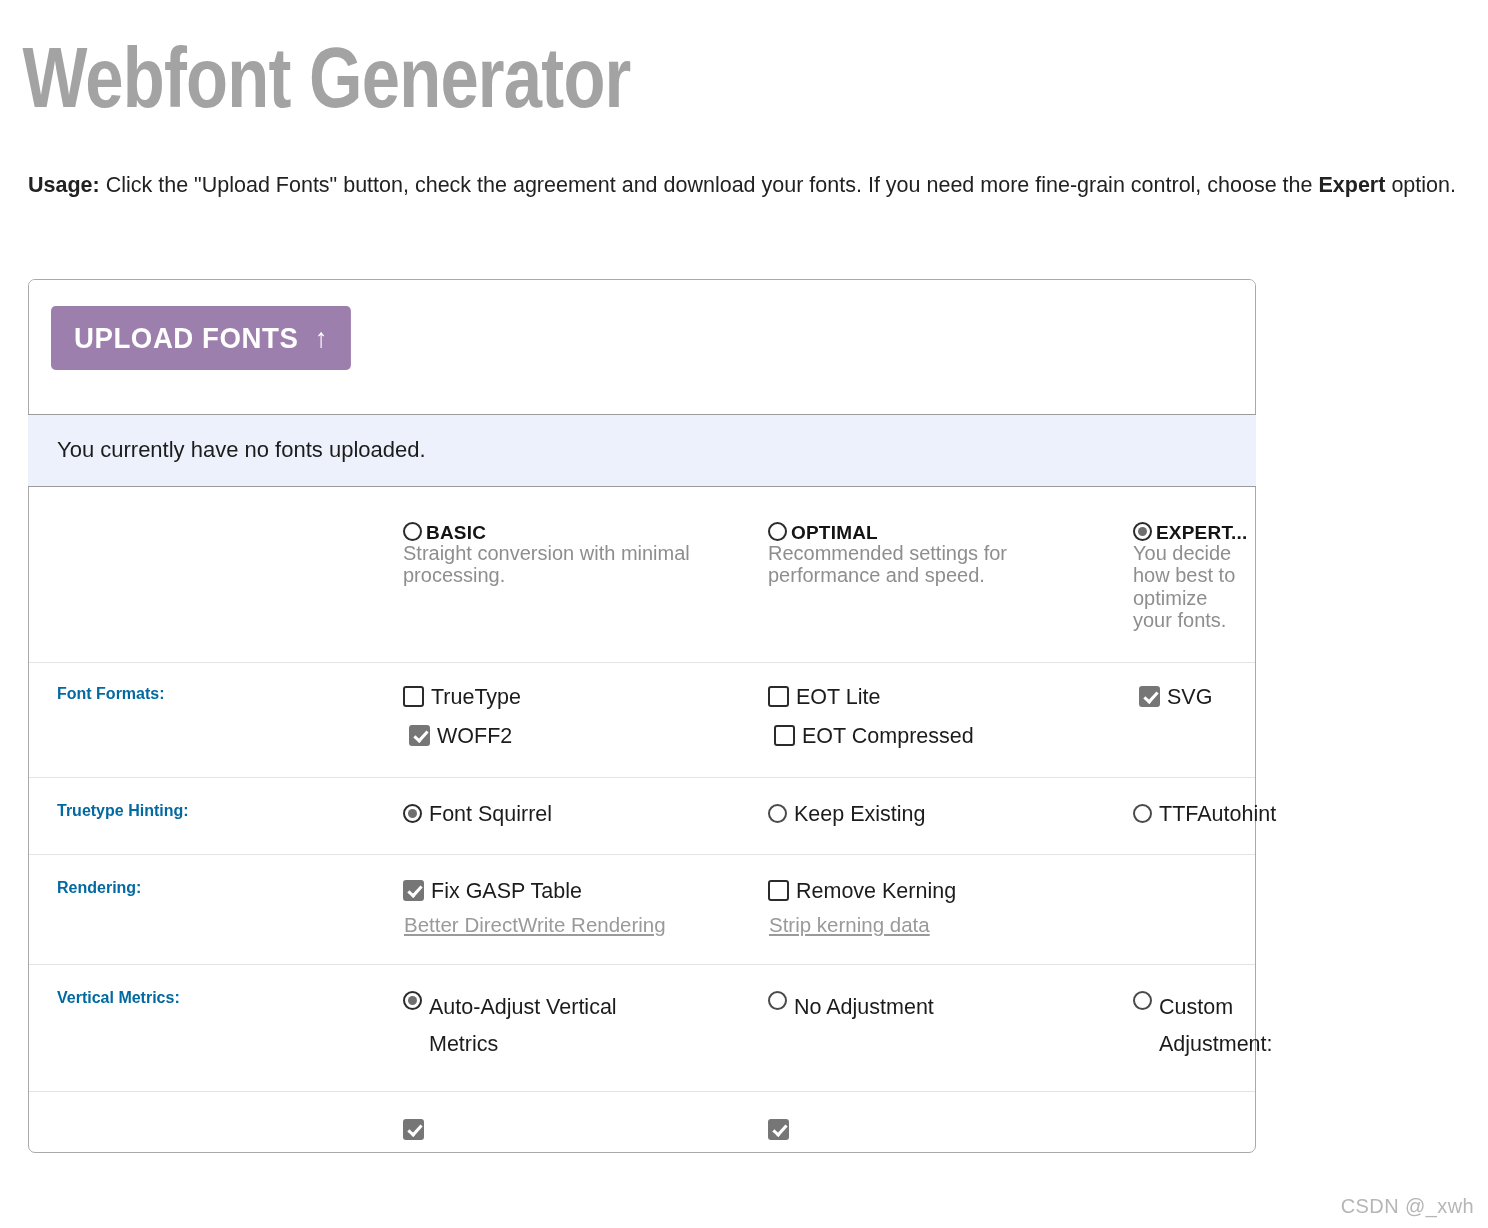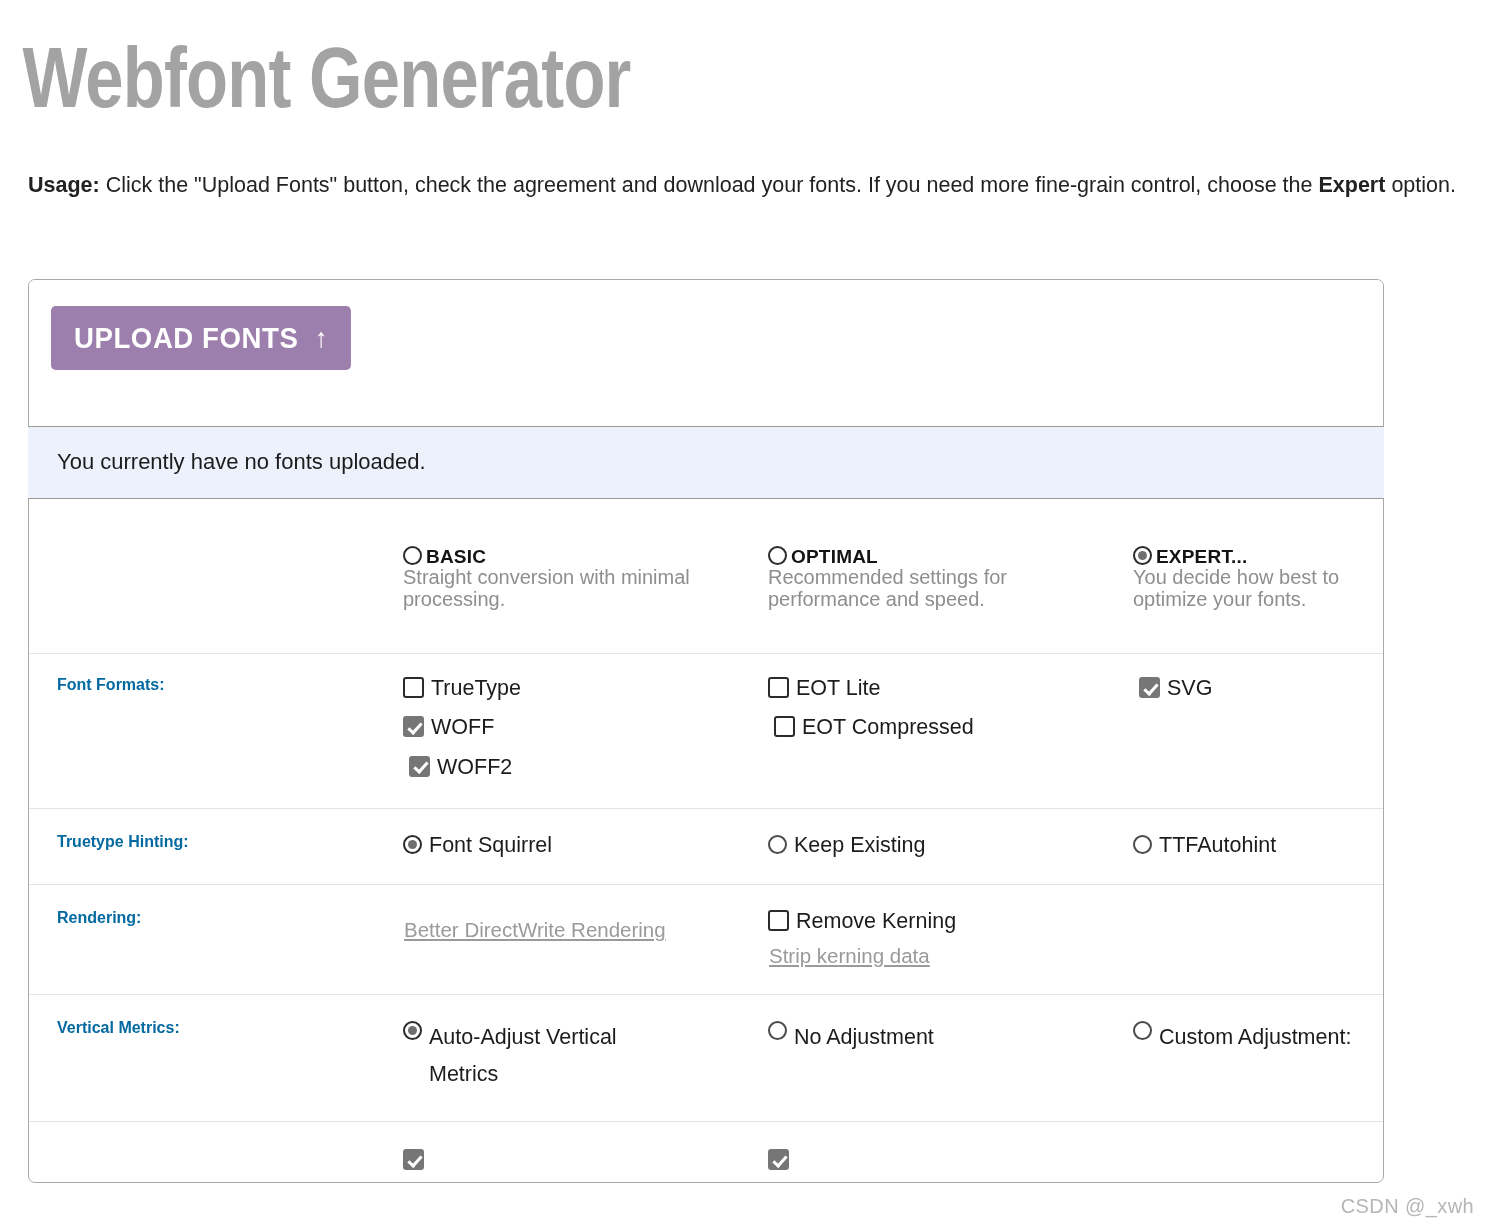--- a/index.html
+++ b/index.html
@@ -41,21 +41,21 @@
     color: #222222;
     max-width: 1452px;
   }
   .usage b { font-weight: 700; }
 
   
   .panel {
     position: absolute;
     left: 28px;
     top: 279px;
-    width: 1356px;
+    width: 1228px;
     border: 1px solid #a9a9a9;
     border-radius: 7px;
     box-sizing: border-box;
     background: #ffffff;
   }
 
   .upload-zone {
     padding: 26px 0 40px 22px;
     background: #fff;
     border-radius: 6px 6px 0 0;
@@ -82,21 +82,21 @@
     font-size: 27px;
     font-weight: 700;
     display: inline-block;
     line-height: 1;
   }
 
   .notice-bar {
     background: #ecf1fb;
     border-top: 1px solid #9b9b9b;
     border-bottom: 1px solid #9b9b9b;
-    margin: 16px -1px;
+    margin: 4px -1px;
     padding: 22px 0 23px 29px;
     font-size: 22px;
     color: #1c1c1c;
   }
 
   
   .opt-row {
     display: flex;
     align-items: flex-start;
     border-bottom: 1px solid #e4e4e4;
@@ -304,26 +304,20 @@
       <div class="col col-1">
         <div class="stack-item">
           <div class="choice">
               <span class="checkbox"></span>
               <span class="opt-label">TrueType</span>
             </div>
         </div>
         <div class="stack-item">
           <div class="choice">
               <span class="checkbox checked"></span>
-              <span class="opt-label">WOFF</span>
-            </div>
-        </div>
-        <div class="stack-item">
-          <div class="choice">
-              <span class="checkbox checked"></span>
               <span class="opt-label">WOFF2</span>
             </div>
         </div>
       </div>
       <div class="col col-2">
         <div class="stack-item">
           <div class="choice">
               <span class="checkbox"></span>
               <span class="opt-label">EOT Lite</span>
             </div>
@@ -367,20 +361,24 @@
             <span class="opt-label">TTFAutohint</span>
           </div>
       </div>
     </div>
   </div>
 
   <div class="opt-row render-row">
     <div class="row-label">Rendering:</div>
     <div class="row-cols">
       <div class="col col-1">
+        <div class="choice">
+            <span class="checkbox checked"></span>
+            <span class="opt-label">Fix GASP Table</span>
+          </div>
         <div class="sub-note">Better DirectWrite Rendering</div>
       </div>
       <div class="col col-2">
         <div class="choice">
             <span class="checkbox"></span>
             <span class="opt-label">Remove Kerning</span>
           </div>
         <div class="sub-note">Strip kerning data</div>
       </div>
       <div class="col col-3"></div>

